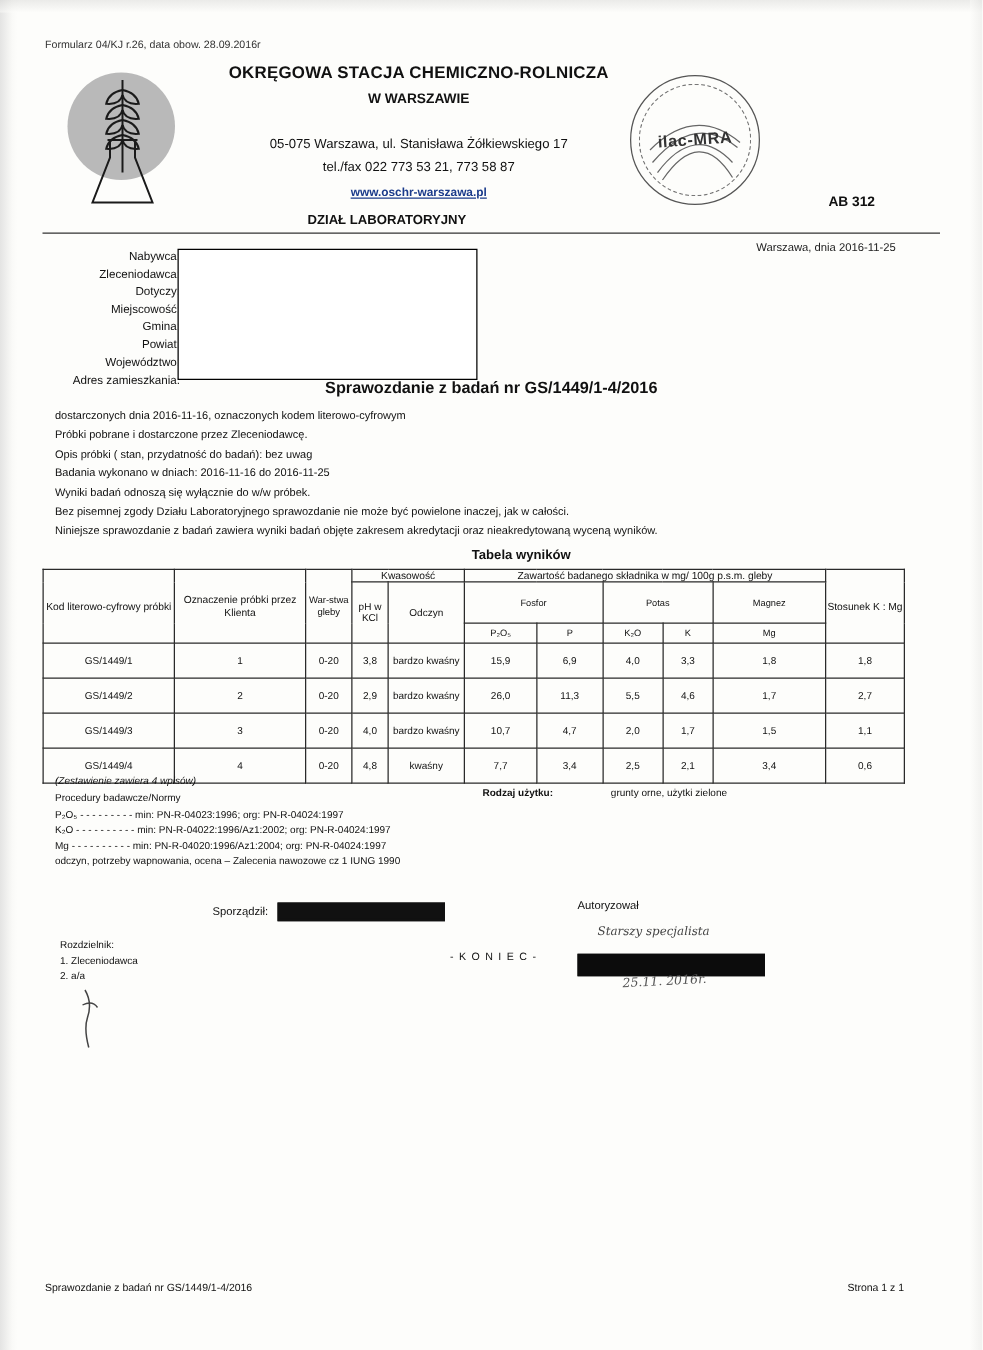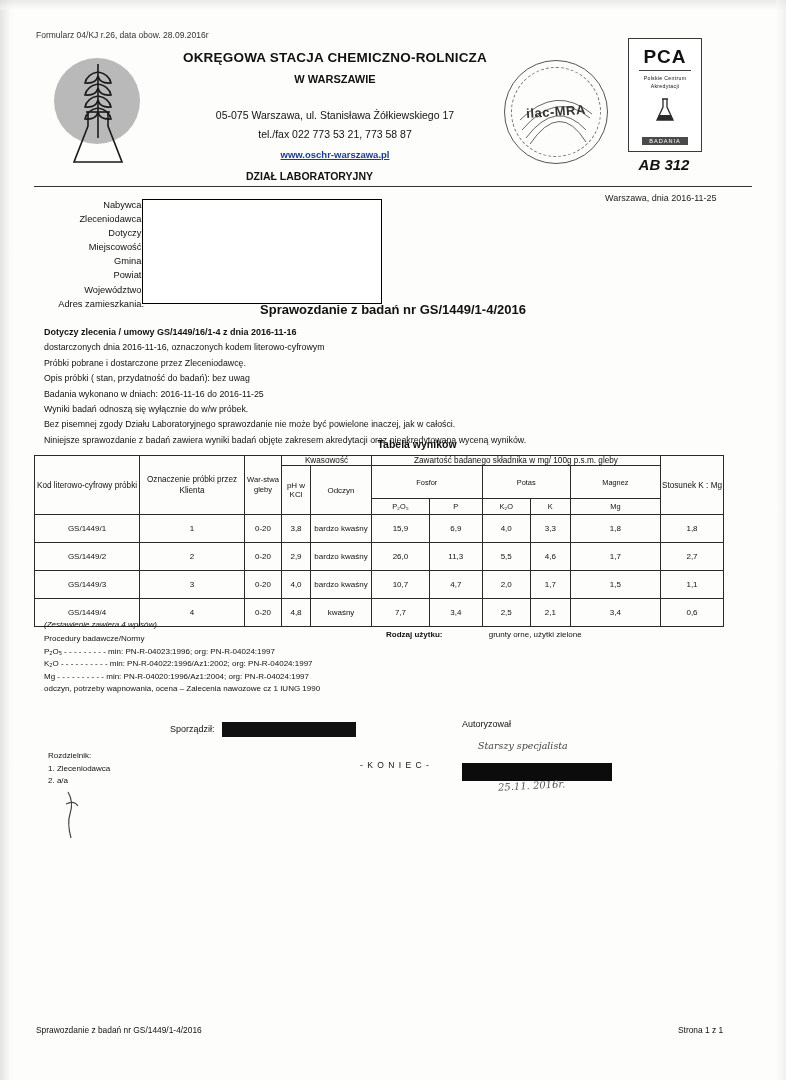--- a/index.html
+++ b/index.html
@@ -41,21 +41,21 @@
   .ilac .ring{position:absolute;inset:0;border:1px solid #555;border-radius:50%;}
   .ilac .ring2{position:absolute;left:7px;top:7px;right:7px;bottom:7px;border:1px dashed #777;border-radius:50%;}
   .ilac .txt{position:absolute;left:0;right:0;top:44px;text-align:center;font-size:13px;font-weight:bold;color:#333;letter-spacing:.5px;transform:rotate(-4deg);}
 
   
   .pca{position:absolute;left:628px;top:38px;width:72px;height:112px;border:1px solid #3a3a3a;background:#ffffff;text-align:center;}
   .pca .p1{font-size:19px;font-weight:bold;letter-spacing:1px;margin-top:7px;border-bottom:1px solid #444;display:inline-block;padding:0 4px 2px;}
   .pca .p2{font-size:5.2px;margin-top:4px;line-height:1.45;letter-spacing:.3px;}
   .pca .flask{margin:5px auto 0;width:30px;height:30px;}
   .pca .p3{margin-top:2px;font-size:5.6px;letter-spacing:1px;background:#4a4a4a;color:#fff;display:inline-block;padding:1px 7px;}
-  .ab{position:absolute;left:628px;top:156px;width:72px;text-align:center;font-size:15px;font-weight:bold;font-style:italic;}
+  .ab{position:absolute;left:628px;top:156px;width:72px;text-align:right;font-size:11px;font-weight:bold;}
 
   .hr1{position:absolute;left:34px;top:186px;width:718px;border-top:1px solid #333;}
 
   
   .labels{position:absolute;left:58px;top:198px;width:86px;text-align:right;font-size:9.3px;line-height:14.1px;}
   .buyerbox{position:absolute;left:142px;top:199px;width:238px;height:103px;border:1.6px solid #000;background:#fff;}
 
   .title{position:absolute;left:0;top:302px;width:786px;text-align:center;font-size:13px;font-weight:bold;}
 
   .body{position:absolute;left:44px;top:325px;width:700px;font-size:8.8px;line-height:15.4px;color:#111;}
@@ -144,52 +144,40 @@
       <g stroke="#666" fill="none" stroke-width="1">
         <path d="M22 78 q30 -40 60 -8"></path>
         <path d="M26 84 q30 -44 56 -2"></path>
         <path d="M18 70 q34 -40 68 -12"></path>
         <path d="M16 60 q36 -36 72 -6"></path>
       </g>
     </svg>
     <div class="txt">ilac-MRA</div>
   </div>
 
-  <div class="pca">
-    <div class="p1">PCA</div>
-    <div class="p2">Polskie Centrum Akredytacji</div>
-    <svg class="flask" viewBox="0 0 30 30">
-      <g stroke="#2a2a2a" fill="none" stroke-width="1.3">
-        <path d="M12 4 L18 4 M13 4 L13 12 L7 25 L23 25 L17 12 L17 4"></path>
-      </g>
-      <path d="M9 20 L21 20 L23 25 L7 25 Z" fill="#2a2a2a"></path>
-    </svg>
-    <div class="p3">BADANIA</div>
-  </div>
   <div class="ab">AB 312</div>
 
   <div class="hr1"></div>
   <div class="date-right">Warszawa, dnia 2016-11-25</div>
 
   <div class="labels">
     <div>Nabywca:</div>
     <div>Zleceniodawca:</div>
     <div>Dotyczy:</div>
     <div>Miejscowość:</div>
     <div>Gmina:</div>
     <div>Powiat:</div>
     <div>Województwo:</div>
     <div>Adres zamieszkania:</div>
   </div>
   <div class="buyerbox"></div>
 
   <div class="title">Sprawozdanie z badań nr GS/1449/1-4/2016</div>
 
   <div class="body">
-    <div class="b0">Dotyczy zlecenia / umowy GS/1449/16/1-4 z dnia 2016-11-16</div>
     <div>dostarczonych dnia 2016-11-16, oznaczonych kodem literowo-cyfrowym</div>
     <div> Próbki pobrane  i dostarczone przez Zleceniodawcę.</div>
     <div>Opis próbki ( stan, przydatność do badań):      bez uwag</div>
     <div>Badania wykonano w dniach: 2016-11-16 do 2016-11-25</div>
     <div>Wyniki badań odnoszą się wyłącznie do w/w próbek.</div>
     <div>Bez pisemnej zgody  Działu Laboratoryjnego sprawozdanie nie może być powielone inaczej, jak w całości.</div>
     <div>Niniejsze sprawozdanie z badań zawiera wyniki badań objęte zakresem akredytacji oraz nieakredytowaną wyceną wyników.</div>
   </div>
 
   <div class="tabletitle">Tabela wyników</div>

